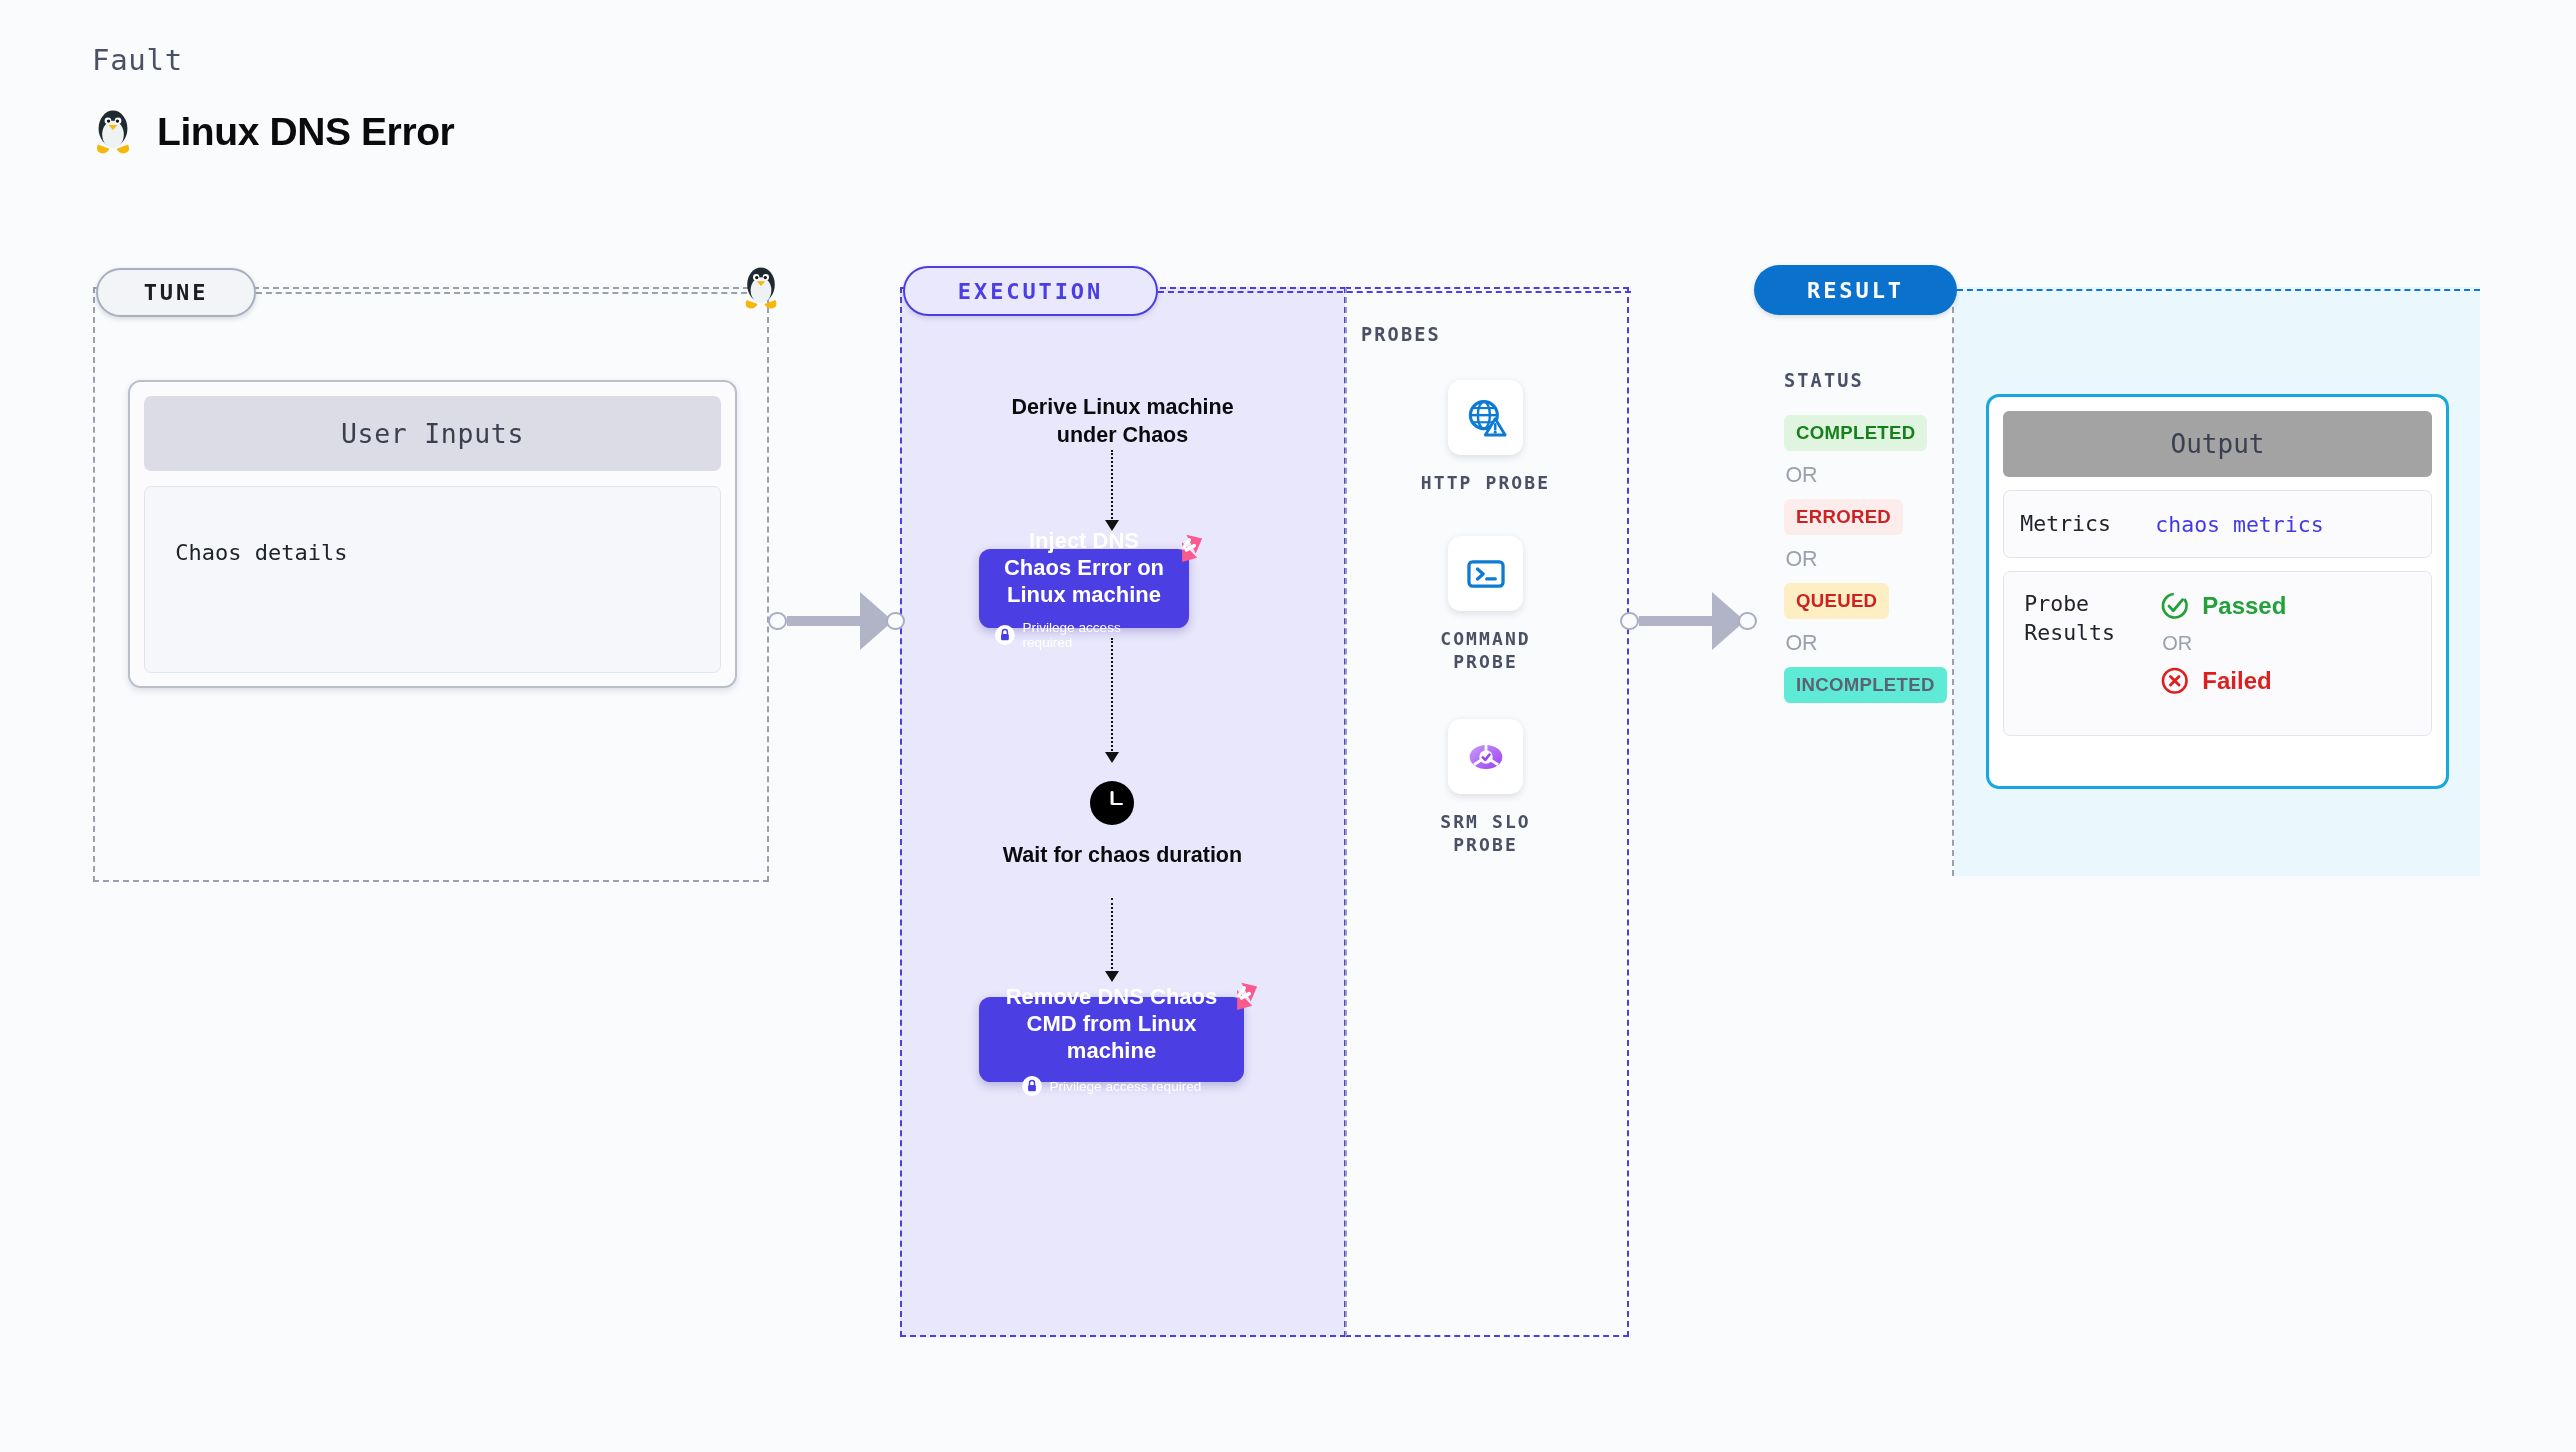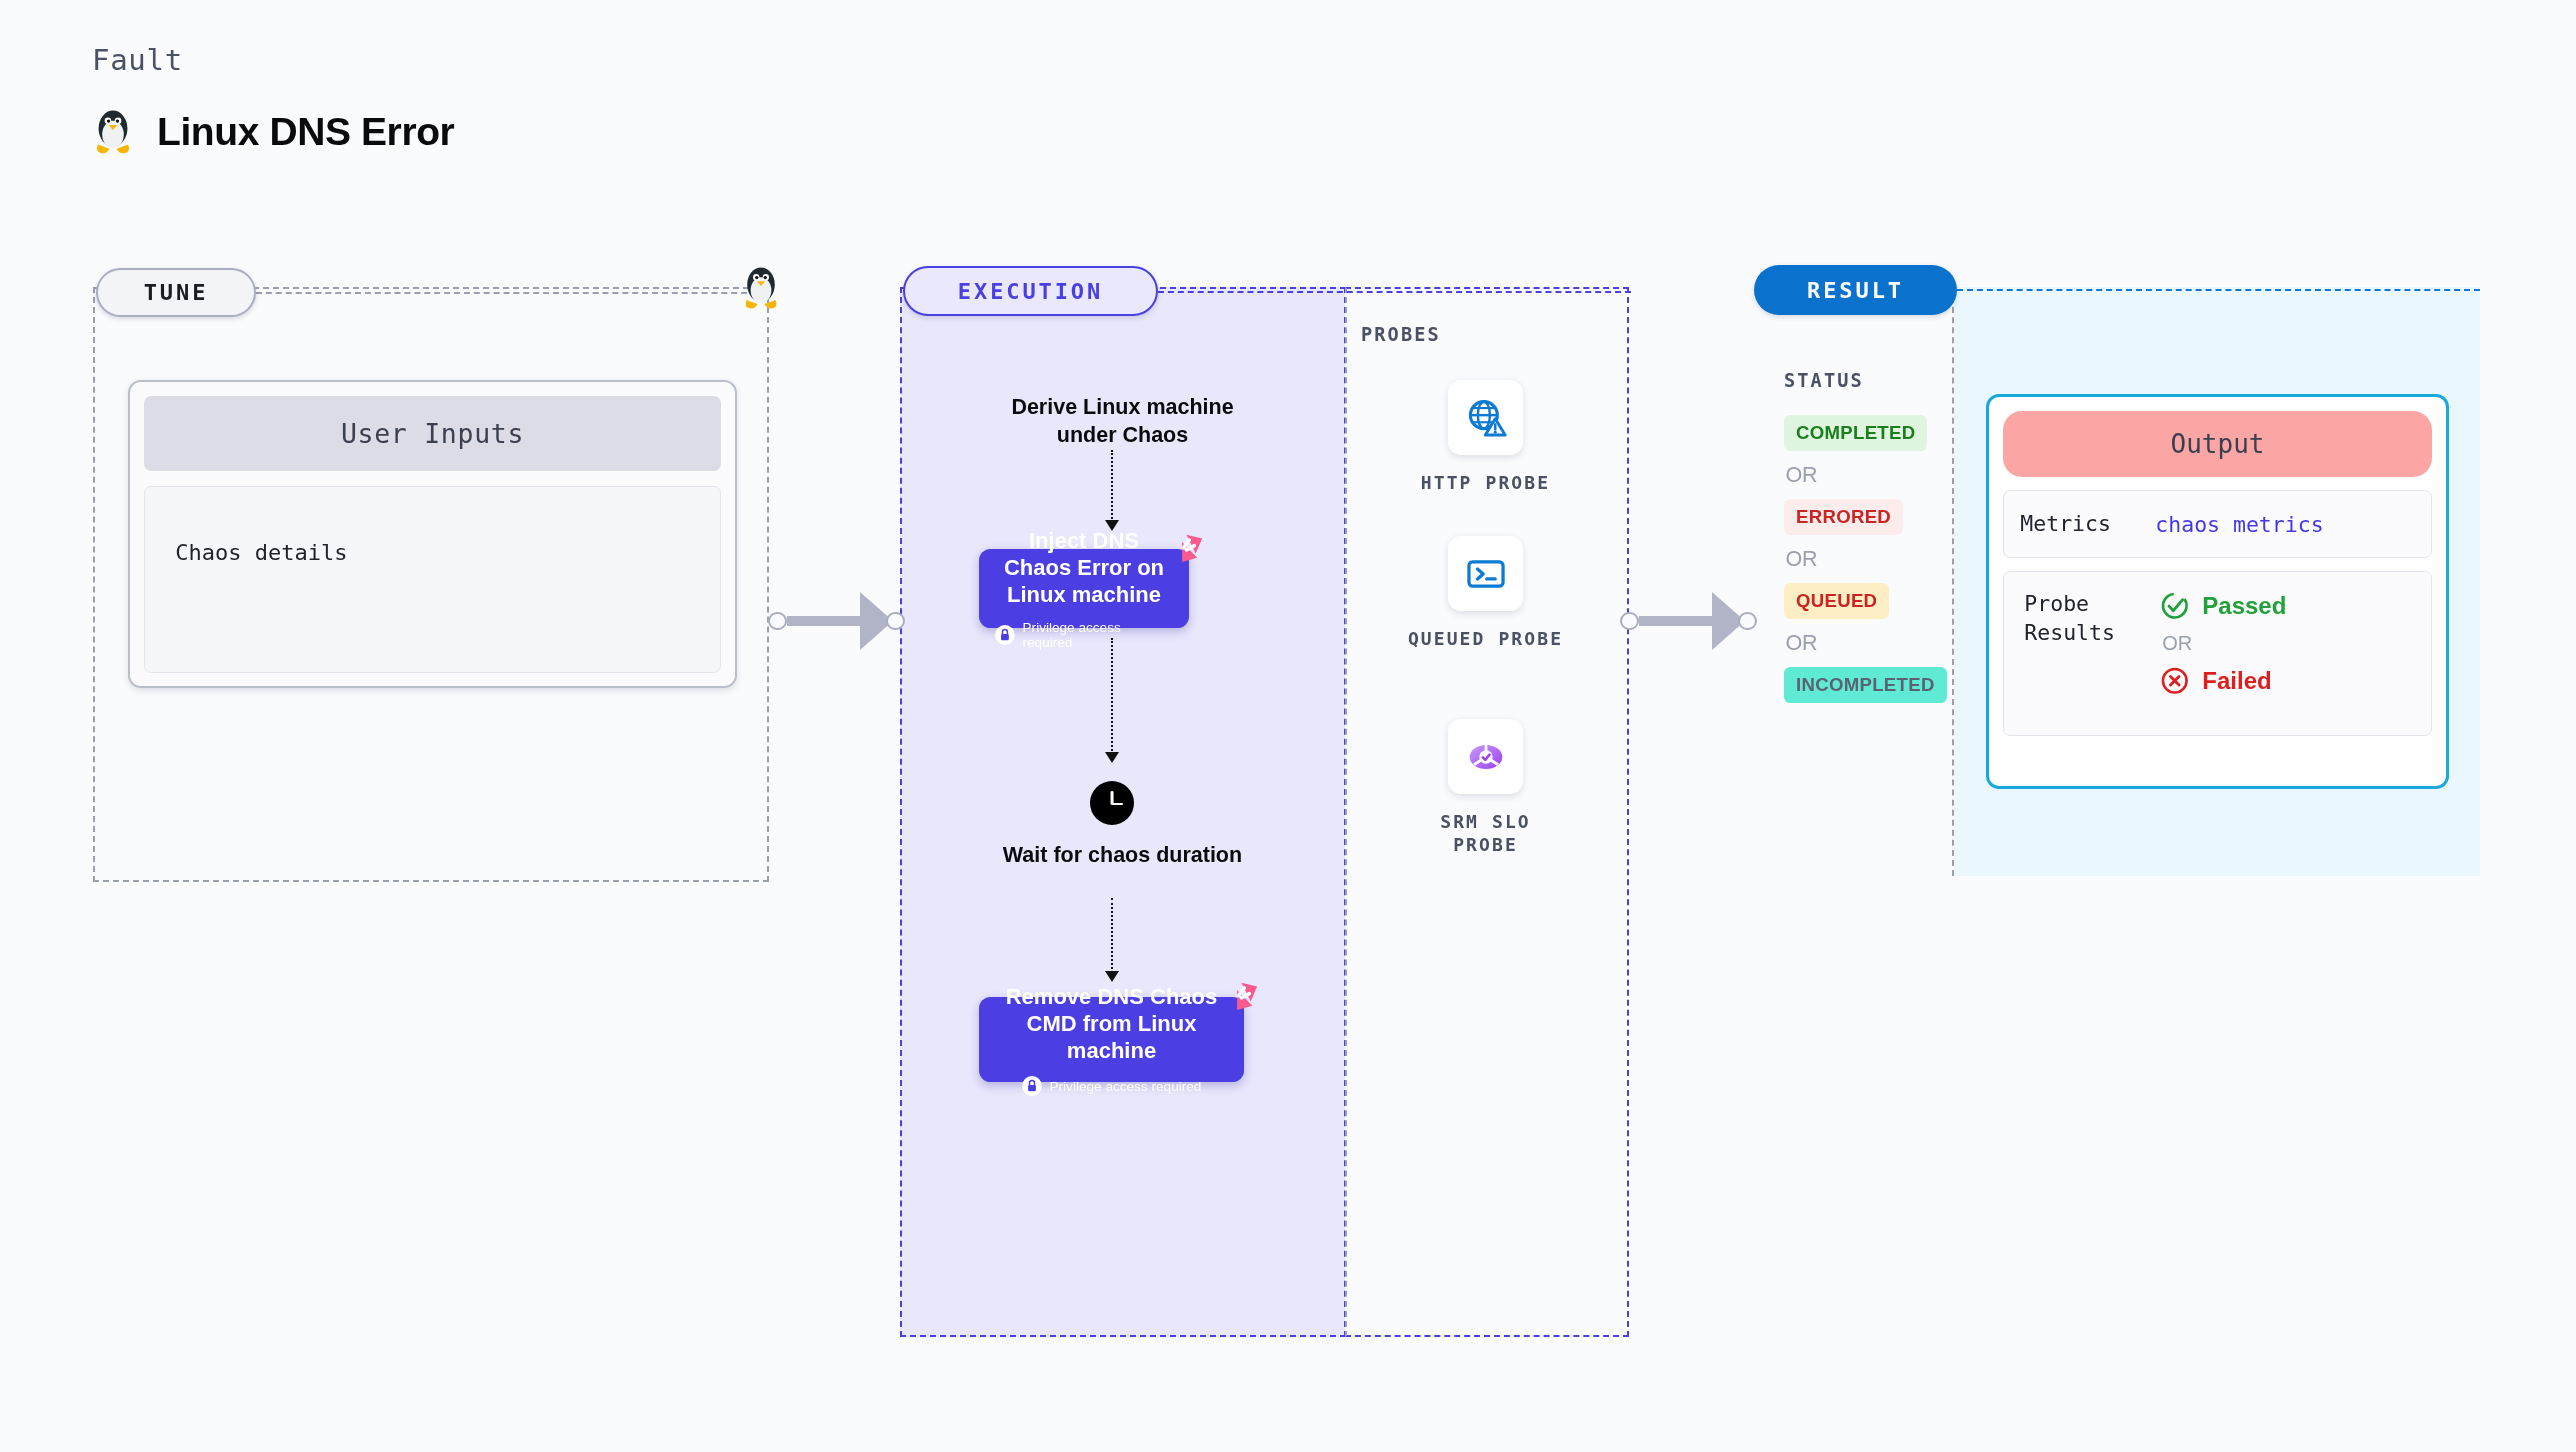--- a/index.html
+++ b/index.html
@@ -126,21 +126,21 @@
     font-size:21.5px;color:#9aa0ae;margin:11.5px 0 11.5px 1.4px;
     font-family:"Liberation Sans",sans-serif;}
 
   
   #output-card{
     position:absolute;left:1986px;top:394px;width:463px;height:395px;
     box-sizing:border-box;background:#ffffff;
     border:3.6px solid #19a7e0;border-radius:13px;z-index:5;}
   #output-head{
     box-sizing:border-box;margin:14.3px 14.3px 0 14.3px;height:66px;
-    background:#fca5a5;border-radius:19px;
+    background:#a3a3a3;border-radius:6px;
     display:flex;align-items:center;justify-content:center;
     font-family:"DejaVu Sans Mono","Liberation Mono",monospace;
     font-size:26px;color:#3b4050;}
   .out-row{
     box-sizing:border-box;margin:13px 14.3px 0 14.3px;
     background:#fbfbfd;border:1.4px solid #e2e4ec;border-radius:7.2px;
     display:flex;padding:18.6px 0 18.6px 20px;}
   .out-key{
     width:135px;font-family:"DejaVu Sans Mono","Liberation Mono",monospace;
     font-size:21.5px;color:#20232c;line-height:1.32;}
@@ -319,21 +319,21 @@
 </div>
 
 <div class="probe" style="left:1403px;top:536px;">
   <div class="probe-tile">
     <svg width="44" height="44" viewBox="0 0 62 62">
       <rect x="7" y="14" width="48" height="34" rx="5" fill="none" stroke="#0d7ad4" stroke-width="4.6"></rect>
       <path d="M19 24 L27 31 L19 38" fill="none" stroke="#0d7ad4" stroke-width="4.6" stroke-linecap="round" stroke-linejoin="round"></path>
       <line x1="32" y1="38" x2="44" y2="38" stroke="#0d7ad4" stroke-width="4.6" stroke-linecap="round"></line>
     </svg>
   </div>
-  <div class="probe-label">QUEUED PROBE</div>
+  <div class="probe-label">COMMAND PROBE</div>
 </div>
 
 <div class="probe" style="left:1403px;top:719px;">
   <div class="probe-tile">
     <svg width="44" height="44" viewBox="0 0 62 62">
       <defs>
         <linearGradient id="slograd" x1="0" y1="0" x2="1" y2="1">
           <stop offset="0%" stop-color="#c79bfb"></stop>
           <stop offset="100%" stop-color="#9b3ff0"></stop>
         </linearGradient>

